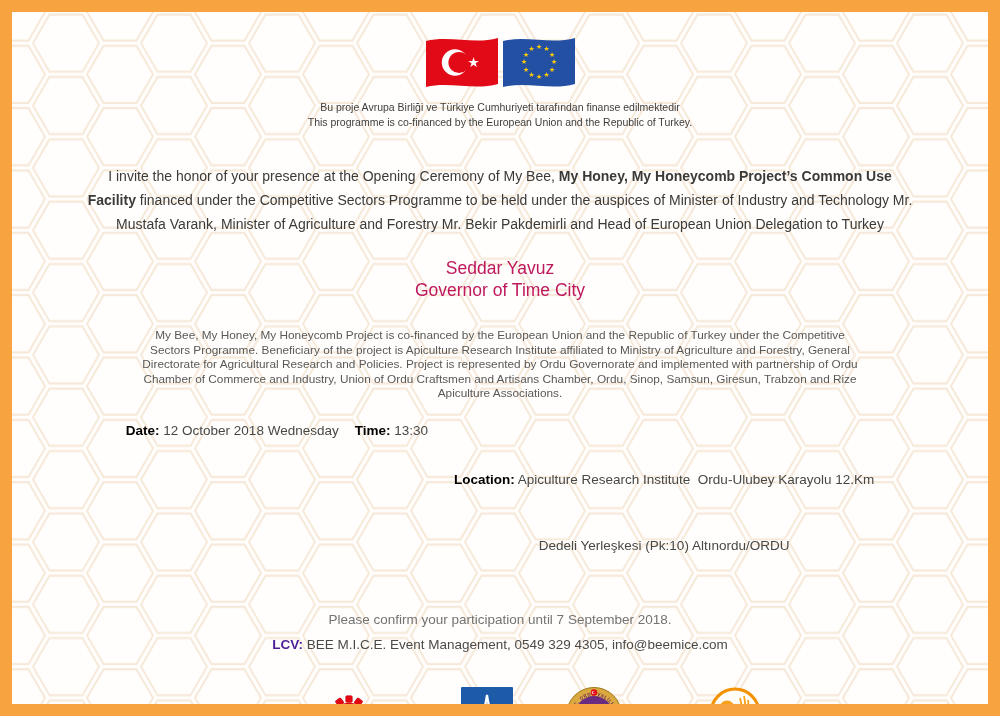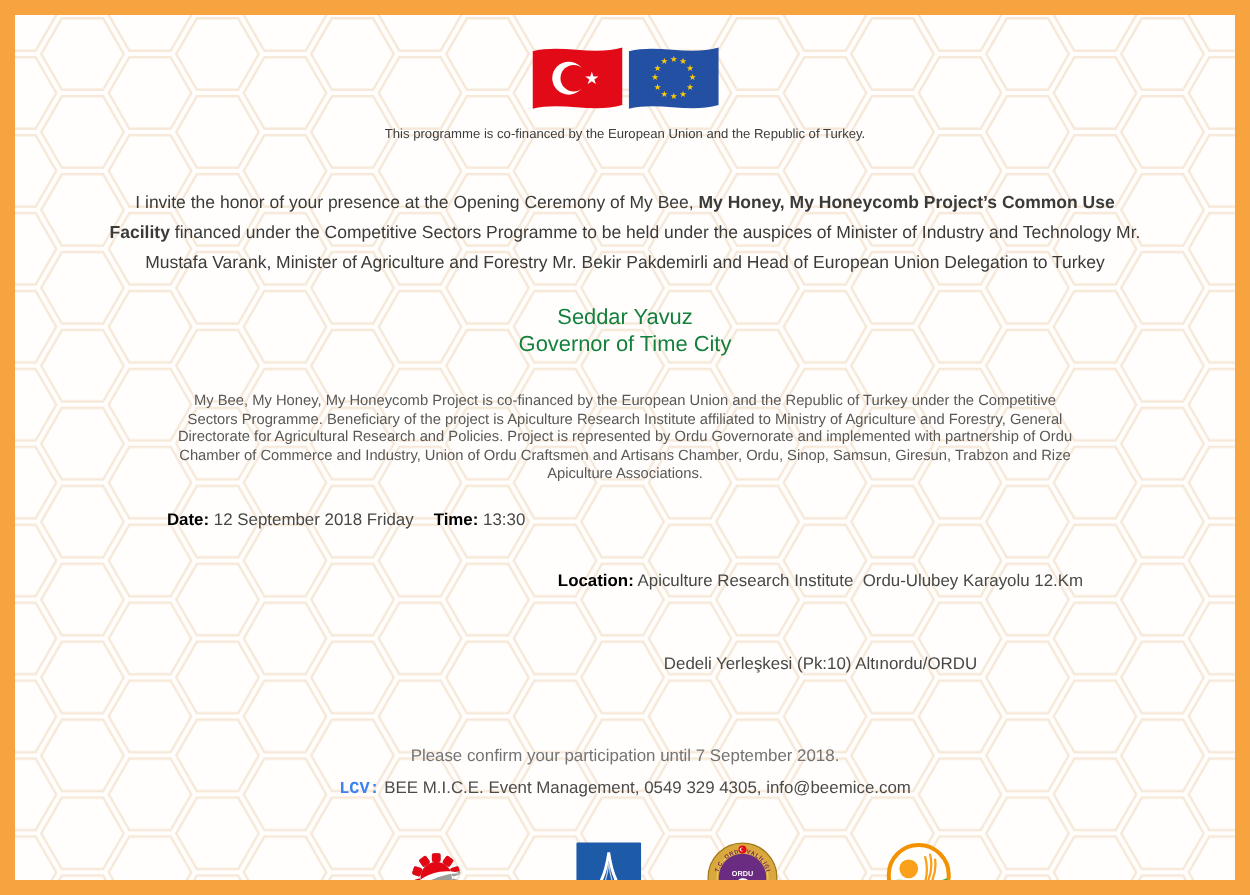--- a/index.html
+++ b/index.html
@@ -11,33 +11,33 @@
   }
   .bg { position:absolute; left:0; top:0; }
   .content { position:relative; text-align:center; }
 
   .flags { margin-top:22px; display:flex; justify-content:center; align-items:flex-start; gap:5px; }
   .captions { margin-top:9px; font-size:10.5px; line-height:15px; color:#3D3D3C; }
 
   .invite { margin:34px auto 0; width:830px; font-size:14px; line-height:24px; color:#3A3A39; }
   .invite b { font-weight:bold; }
 
-  .host { margin-top:21px; font-size:17.5px; line-height:22px; color:#15803d; }
+  .host { margin-top:21px; font-size:17.5px; line-height:22px; color:#be185d; }
 
   .note { margin:27px auto 0; width:732px; font-size:11.8px; line-height:14.6px; color:#585857; }
 
   .details { margin-top:21px; font-size:13.5px; line-height:17px; color:#474746;
              display:flex; justify-content:center; align-items:flex-start; gap:16px; white-space:pre-wrap; }
   .details b { color:#000000; font-weight:bold; }
   .loc { display:inline-block; text-align:center; margin-left:10px; }
   .loc1,.loc2 { display:block;margin-top:15px; }
 
   .confirm { margin:24px 0 0; font-size:13.5px; color:#737373; }
   .lcv { margin:10px 0 0; font-size:13.5px; color:#4A4A49; }
-  .lcv b { color:#3b82f6;font-family:Liberation Mono, monospace; }
+  .lcv b { color:#4c1d95; }
 
   .logos { margin-top:34px; display:flex; justify-content:center; align-items:flex-start; gap:52px;
            transform:translateX(42px); }
   .logo { text-align:center; }
   .logo-industry { width:120px; }
   .logo-industry svg { margin-top:5px; }
   .logo-agri { width:120px; }
 
   .eu-star { fill:var(--star_yellow,#FFCC00); font-size:6.8px; text-anchor:middle; }
   .csp-text { fill:#C9DCF2; font-size:5px; font-weight:bold; letter-spacing:.3px; text-anchor:middle; }
@@ -83,35 +83,36 @@
         <text class="eu-star" x="21" y="30.4">★</text>
         <text class="eu-star" x="23" y="22.9">★</text>
         <text class="eu-star" x="28.5" y="17.4">★</text>
         <text class="eu-star" x="36" y="15.4">★</text>
         <text class="eu-star" x="43.5" y="17.4">★</text>
         <text class="eu-star" x="49" y="22.9">★</text>
       </svg>
     </div>
 
     <div class="captions">
+      <div>Bu proje Avrupa Birliği ve Türkiye Cumhuriyeti tarafından finanse edilmektedir</div>
       <div>This programme is co-financed by the European Union and the Republic of Turkey.</div>
     </div>
 
     <p class="invite"><span>I invite the honor of your presence at the Opening Ceremony of My Bee, </span><b>My Honey, My Honeycomb Project’s Common Use Facility</b><span> financed under the Competitive Sectors Programme to be held under the auspices of Minister of Industry and Technology Mr. Mustafa Varank, Minister of Agriculture and Forestry Mr. Bekir Pakdemirli and Head of European Union Delegation to Turkey</span><br>
     </p>
 
     <div class="host">
       <div>Seddar Yavuz</div>
       <div>Governor of Time City</div>
     </div>
 
     <p class="note">My Bee, My Honey, My Honeycomb Project is co-financed by the European Union and the Republic of Turkey under the Competitive Sectors Programme. Beneficiary of the project is Apiculture Research Institute affiliated to Ministry of Agriculture and Forestry, General Directorate for Agricultural Research and Policies. Project is represented by Ordu Governorate and implemented with partnership of Ordu Chamber of Commerce and Industry, Union of Ordu Craftsmen and Artisans Chamber, Ordu, Sinop, Samsun, Giresun, Trabzon and Rize Apiculture Associations.</p>
 
     <div class="details">
-      <span class="pair"><b>Date:</b> <span>12 September 2018 Friday</span></span>
+      <span class="pair"><b>Date:</b> <span>12 October 2018 Wednesday</span></span>
       <span class="pair"><b>Time:</b> <span>13:30</span></span>
       <span class="loc">
         <span class="loc1"><b>Location:</b> <span>Apiculture Research Institute  Ordu-Ulubey Karayolu 12.Km</span></span>
         <span class="loc2">Dedeli Yerleşkesi (Pk:10) Altınordu/ORDU</span>
       </span>
     </div>
 
     <p class="confirm">Please confirm your participation until 7 September 2018.</p>
     <p class="lcv"><b>LCV:</b> <span>BEE M.I.C.E. Event Management, 0549 329 4305, info@beemice.com</span></p>
 

